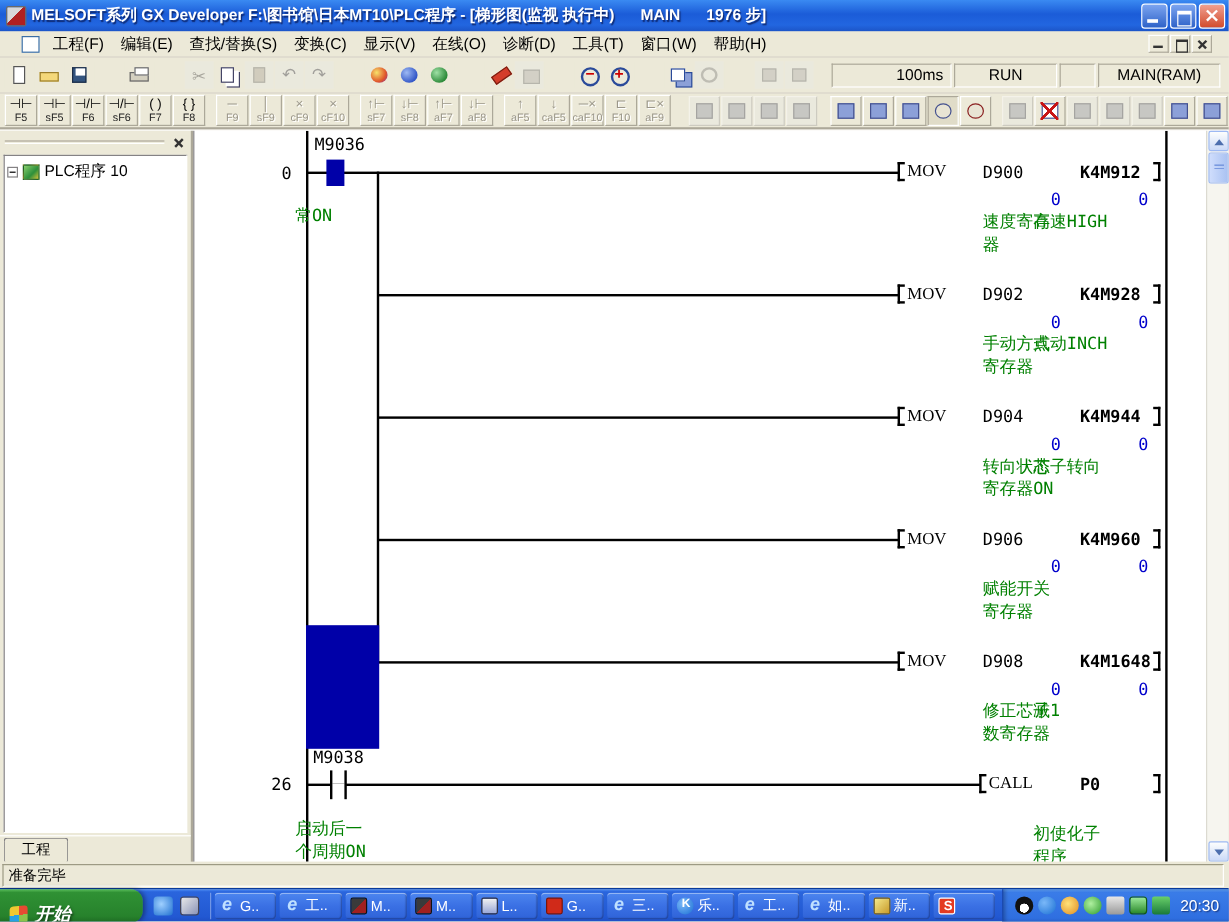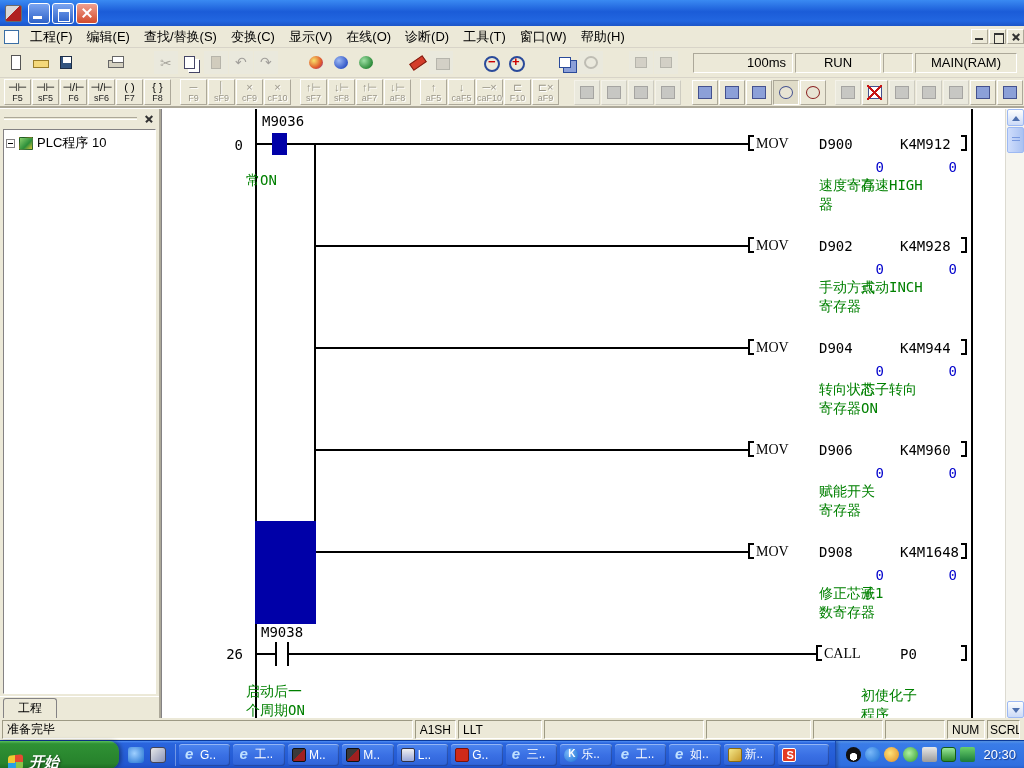--- a/index.html
+++ b/index.html
@@ -16,21 +16,21 @@
   .tb-btn{width:22px;height:21px;margin-left:2px;border-radius:3px;border:1px solid #fff;
     background:linear-gradient(180deg,#7ba4f0,#2e62c8);position:relative;flex:none;}
   .tb-btn.close{background:linear-gradient(180deg,#f0a090,#d24b2c);}
   .g-min::before{content:"";position:absolute;left:4px;bottom:4px;width:9px;height:3px;background:#fff;}
   .g-rst::before{content:"";position:absolute;left:5px;top:5px;width:10px;height:9px;border:1px solid #fff;border-top:3px solid #fff;}
   .g-x::before,.g-x::after{content:"";position:absolute;left:50%;top:50%;width:12px;height:2px;background:#fff;}
   .g-x::before{transform:translate(-50%,-50%) rotate(45deg);}
   .g-x::after{transform:translate(-50%,-50%) rotate(-45deg);}
 
   
-  #menubar{height:22px;display:flex;align-items:center;border-bottom:1px solid #d8d4c8;padding:0 0;}
+  #menubar{height:22px;display:flex;align-items:center;border-bottom:1px solid #d8d4c8;padding:0 14px;}
   #mdi-icon{width:15px;height:14px;background:#fff;border:1px solid #3a6ea5;margin:0 4px;flex:none;}
   .mi{font-size:13px;padding:2px 7px;color:#000;}
   #menubar .spacer{flex:1;}
   .mdi-btn{width:17px;height:15px;margin-left:1px;border:1px solid;border-color:#fff #aca899 #aca899 #fff;
     background:#ece9d8;position:relative;flex:none;}
   .s-min::before{content:"";position:absolute;left:3px;bottom:3px;width:8px;height:2px;background:#333;}
   .s-rst::before{content:"";position:absolute;left:4px;top:3px;width:8px;height:8px;border:1px solid #333;border-top:2px solid #333;}
   .s-x::before,.s-x::after{content:"";position:absolute;left:50%;top:50%;width:9px;height:1.6px;background:#333;}
   .s-x::before{transform:translate(-50%,-50%) rotate(45deg);}
   .s-x::after{transform:translate(-50%,-50%) rotate(-45deg);}
@@ -132,21 +132,21 @@
   #cursor-cell{position:absolute;left:93px;top:412px;width:61px;height:103px;background:#0000a8;}
   #contact-on{position:absolute;left:110px;top:24px;width:15px;height:22px;background:#0000a8;}
   .cbar{position:absolute;width:2px;height:24px;background:#000;top:533px;}
   .cgap{position:absolute;left:115px;top:544px;width:10px;height:2px;background:#fff;}
   .devlabel{position:absolute;color:#000;}
   .step{position:absolute;left:36px;width:45px;text-align:right;}
   .lcmt{position:absolute;color:#008000;width:62px;line-height:19px;word-break:break-all;}
   .irows{position:absolute;left:0;top:25px;width:100%;}
   .irow{position:relative;height:102px;}
   .itext{position:absolute;top:2px;}
-  .op{left:594px;font-family:Liberation Serif, serif;} .src{left:657px;} .dst{left:738px;}
+  .op{left:594px;font-family:Liberation Serif, serif;} .src{left:657px;} .dst{left:738px;font-weight:bold;}
   .irow:nth-child(6) .op{left:662px;}
   .irow:nth-child(6) .lbr{left:654px;}
   .lbr{position:absolute;left:586px;top:1px;width:6px;height:16px;
     border:2px solid #000;border-right:none;}
   .rbr{position:absolute;left:799px;top:1px;width:6px;height:16px;
     border:2px solid #000;border-left:none;}
   .ival{position:absolute;top:25px;width:100px;text-align:right;color:#0000cc;}
   .sval{left:622px;} .dval{left:695px;}
   .icmt{position:absolute;top:42px;width:62px;color:#008000;line-height:19px;word-break:break-all;}
   .scmt{left:657px;} .dcmt{left:699px;}
@@ -217,20 +217,21 @@
   .volume-icon{background:linear-gradient(180deg,#e8e8e8,#9a9a9a);border-radius:2px;}
   .netcard-icon{background:linear-gradient(180deg,#9ae89a,#2c8a2c);border:1px solid #145a14;}
   .security-icon{background:linear-gradient(180deg,#6ad06a,#1a7a3a);border-radius:2px;}
   #clock{color:#fff;font-size:13px;margin-left:4px;text-shadow:1px 1px 1px rgba(0,0,40,.5);}
 </style>
 </head>
 <body>
 
 <div id="titlebar">
   <span id="app-icon"></span>
+  <span id="title-text">MELSOFT系列 GX Developer F:\图书馆\日本MT10\PLC程序 - [梯形图(监视 执行中)      MAIN      1976 步]</span>
   <span class="tb-btn g-min"></span>
   <span class="tb-btn g-rst"></span>
   <span class="tb-btn close g-x"></span>
 </div>
 
 <div id="menubar">
   <span id="mdi-icon"></span>
   <span id="menu-items" style="display:flex">
 
   <span class="mi">工程(F)</span>
@@ -509,31 +510,20 @@
 
   <div id="vscroll">
     <span class="sb-btn sb-up"></span>
     <span id="sb-thumb"></span>
     <span class="sb-btn sb-down"></span>
   </div>
 </div>
 
 <div id="statusbar">
   <span class="sp" id="sp-ready">准备完毕</span>
-  <span style="display:flex">
-
-  <span class="sp">A1SH</span>
-      <span class="sp">LLT</span>
-      <span class="sp"></span>
-      <span class="sp"></span>
-      <span class="sp"></span>
-      <span class="sp"></span>
-      <span class="sp">NUM</span>
-      <span class="sp">SCRL</span>
-    </span>
 </div>
 
 <div id="taskbar">
   <div id="startbtn">
     <span id="start-flag"></span>
     <span id="start-label">开始</span>
   </div>
   <div id="quicklaunch">
     <span class="ql ie-small-icon"></span>
     <span class="ql desktop-small-icon"></span>

